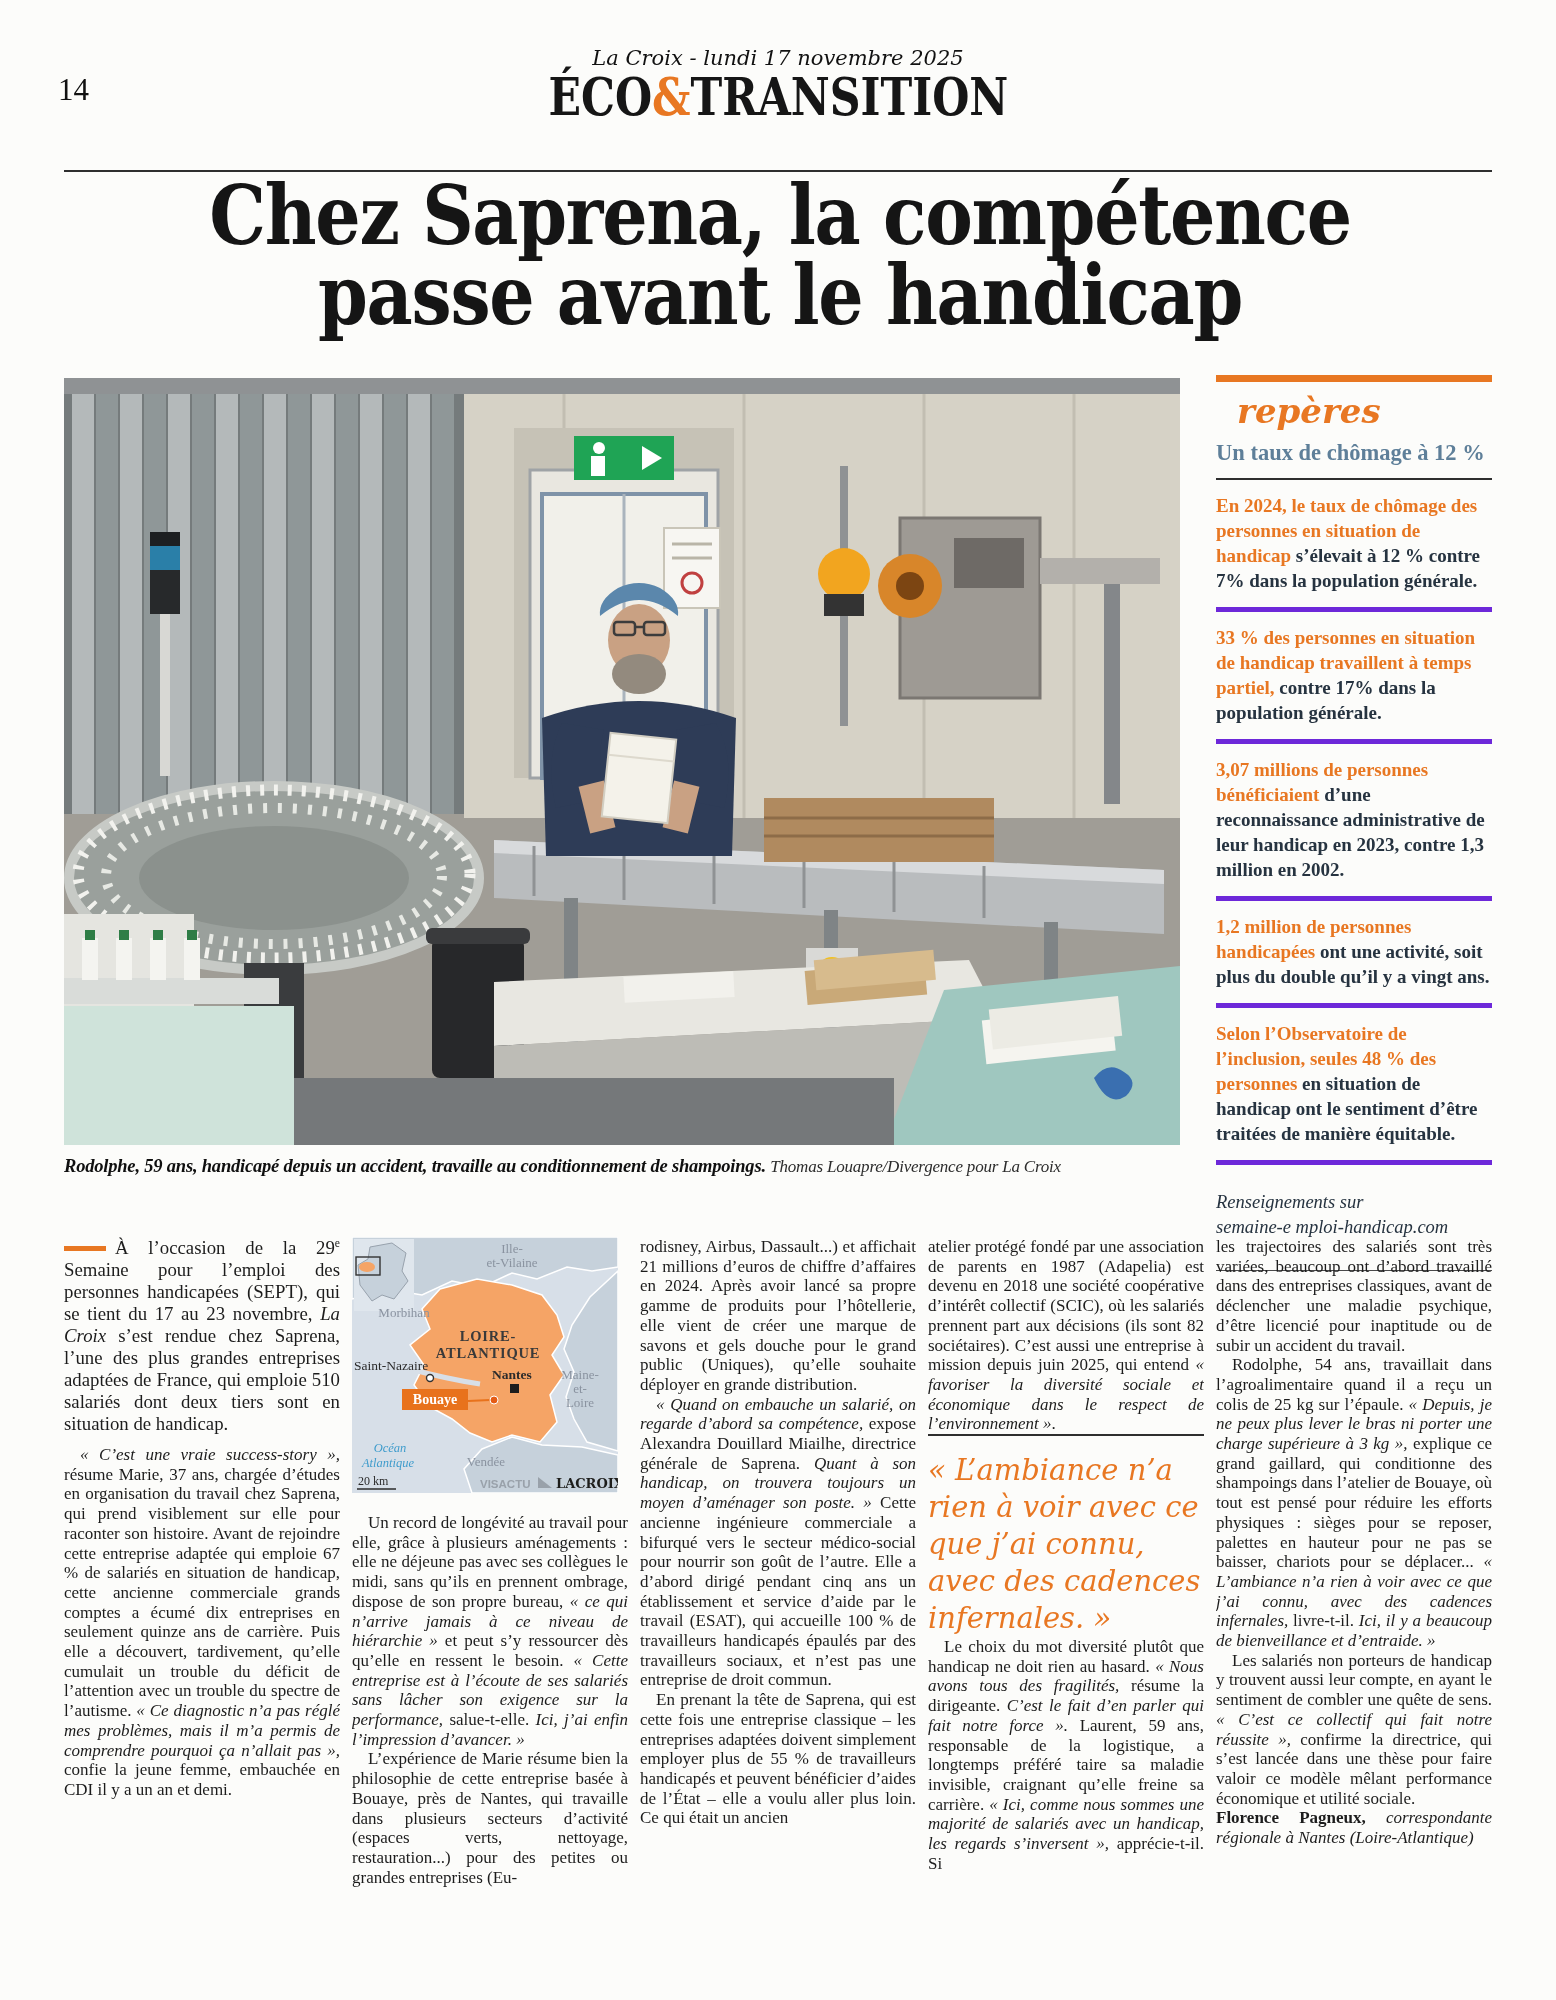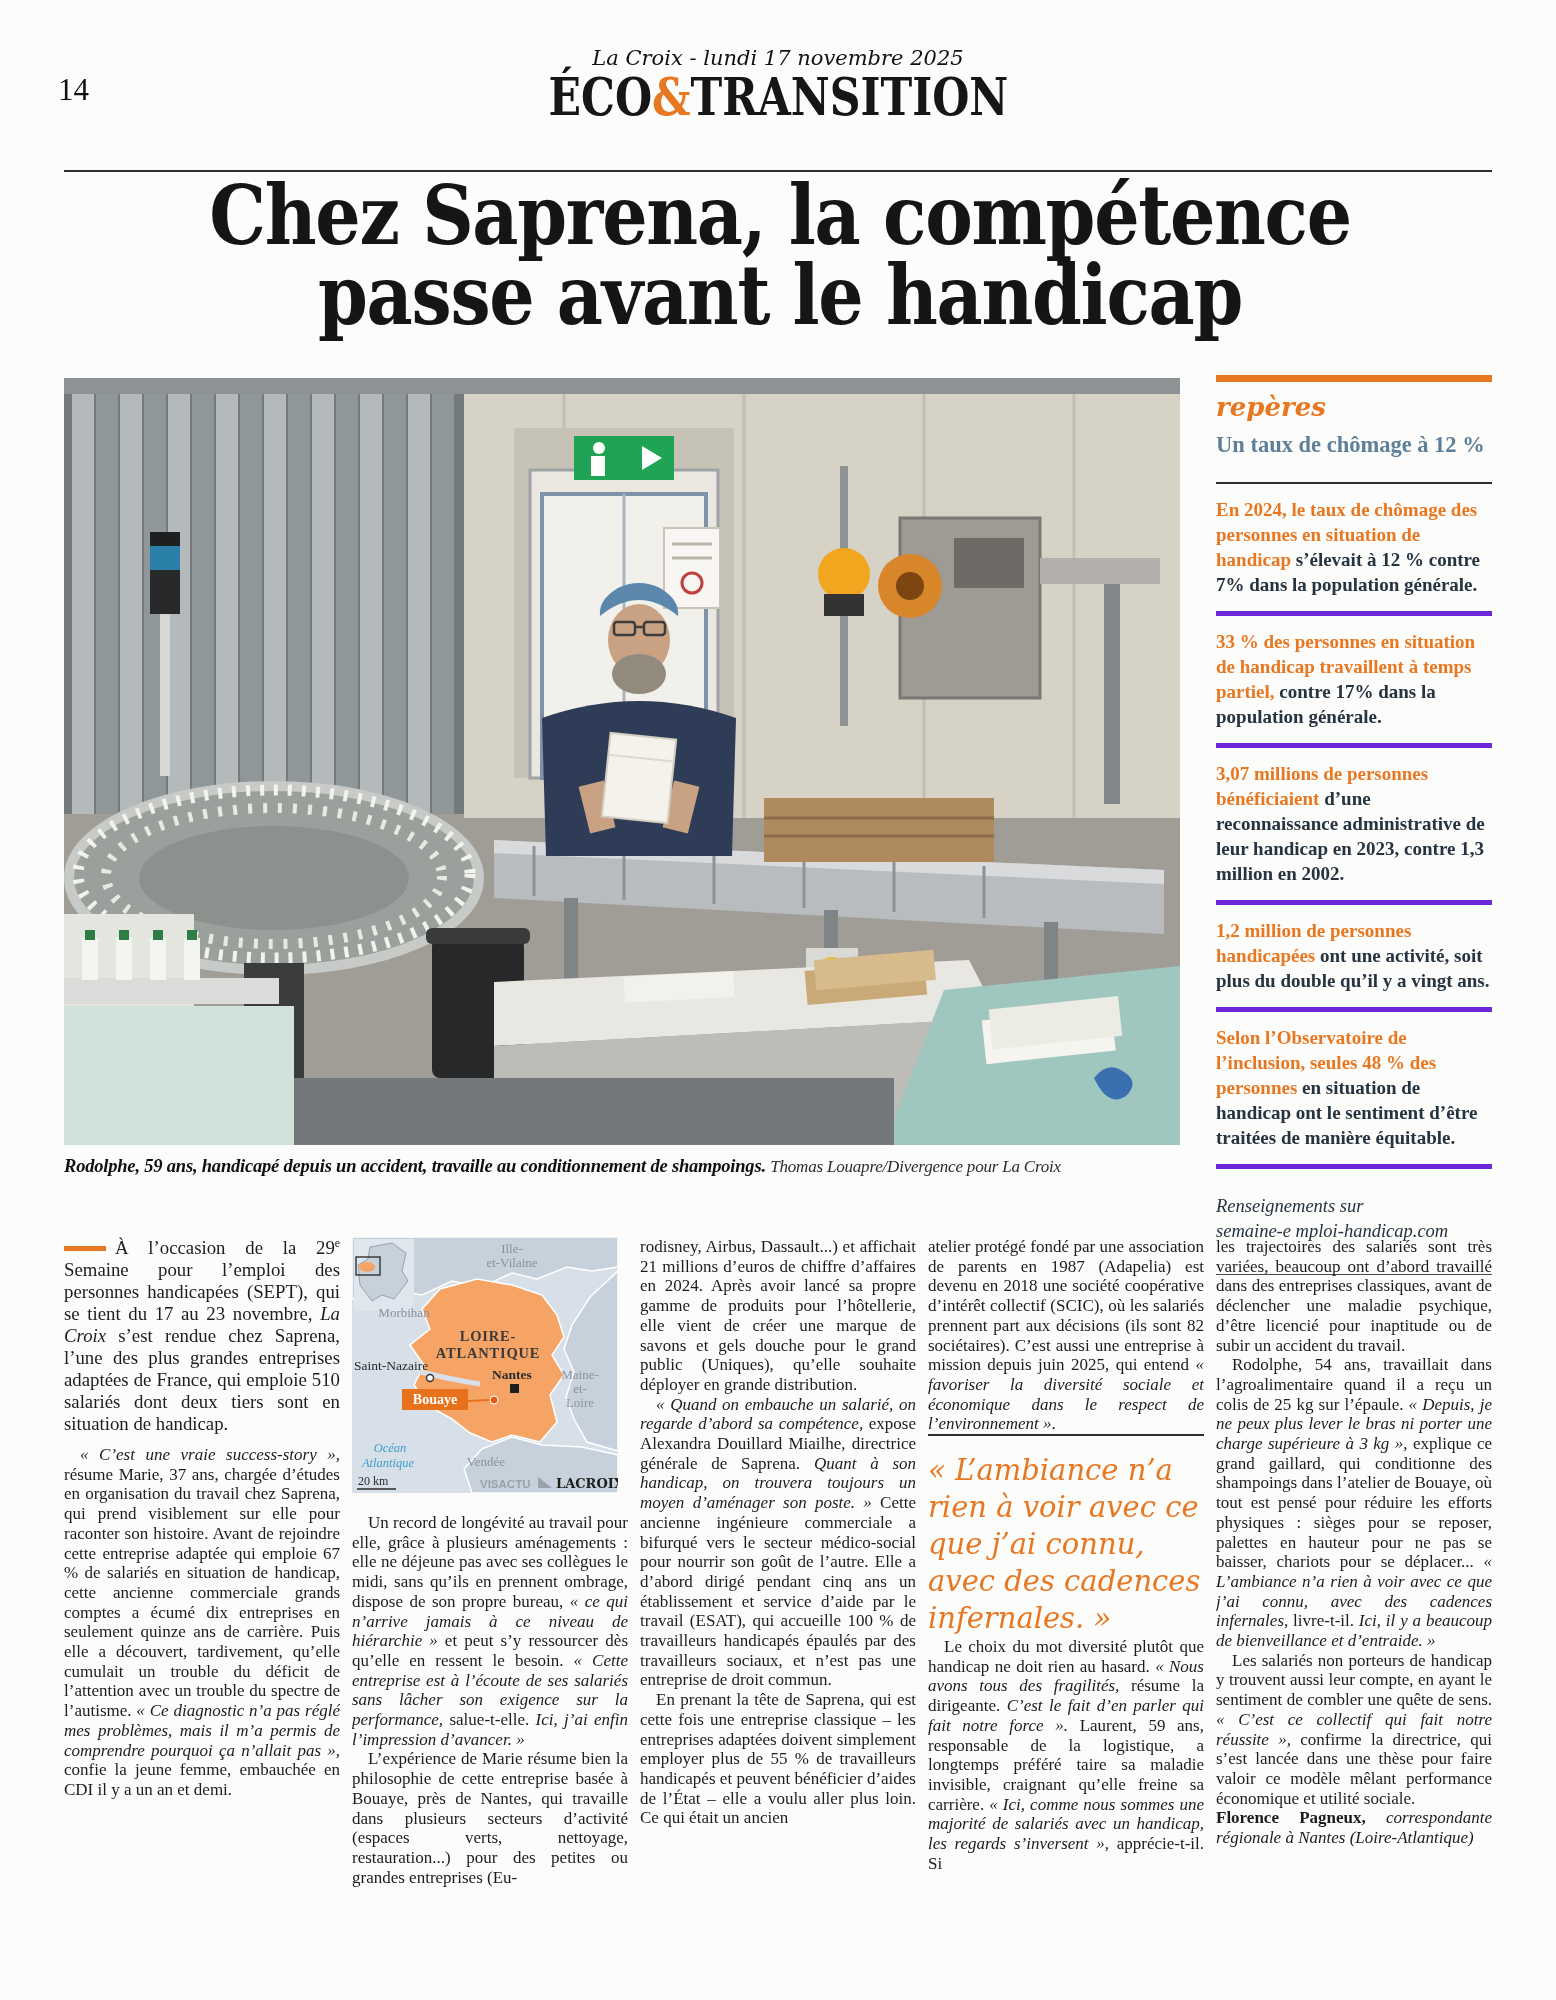--- a/index.html
+++ b/index.html
@@ -23,23 +23,23 @@
   .photo{position:absolute;left:64px;top:378px;width:1116px;height:767px;overflow:hidden;background:#a7a8a5;}
   .photo svg{display:block;}
   .caption{position:absolute;left:64px;top:1156px;width:1118px;font-size:18.5px;
            white-space:nowrap;letter-spacing:-.2px;}
   .caption .cap-b{font-weight:bold;font-style:italic;color:#0f0f0f;}
   .caption .cap-c{font-style:italic;font-size:17px;color:#2c2c2c;}
   
   .reperes{position:absolute;left:1216px;top:375px;width:276px;}
   .rep-bar{height:7px;background:#E87722;margin-bottom:12px;}
   .rep-kicker{font-family:"DejaVu Serif",serif;font-style:italic;font-weight:bold;
-              font-size:26px;color:#E87722;line-height:1;}
+              font-size:34px;color:#E87722;line-height:1;margin-left:21px;}
   .rep-title{font-weight:bold;font-size:22.5px;color:#5E7F99;margin-top:12px;
-             padding-bottom:24px;border-bottom:2px solid #2e2e2e;}
+             padding-bottom:12px;border-bottom:2px solid #2e2e2e;}
   .rep-item{font-weight:bold;font-size:19px;line-height:25px;padding:13px 0 14px;
             border-bottom:5px solid #6d28d9;color:#263340;}
   .rep-item .lead{color:#E87722;}
   .rep-note{font-style:italic;font-size:18.5px;line-height:25px;color:#263340;
             margin-top:25px;padding-bottom:30px;border-bottom:1px solid #4a4a4a;
             white-space:pre-line;}
   
   .body{position:absolute;left:64px;top:1237px;width:1428px;height:763px;
         display:flex;gap:12px;overflow:hidden;}
   .col{flex:1 1 0;min-width:0;overflow:hidden;}

